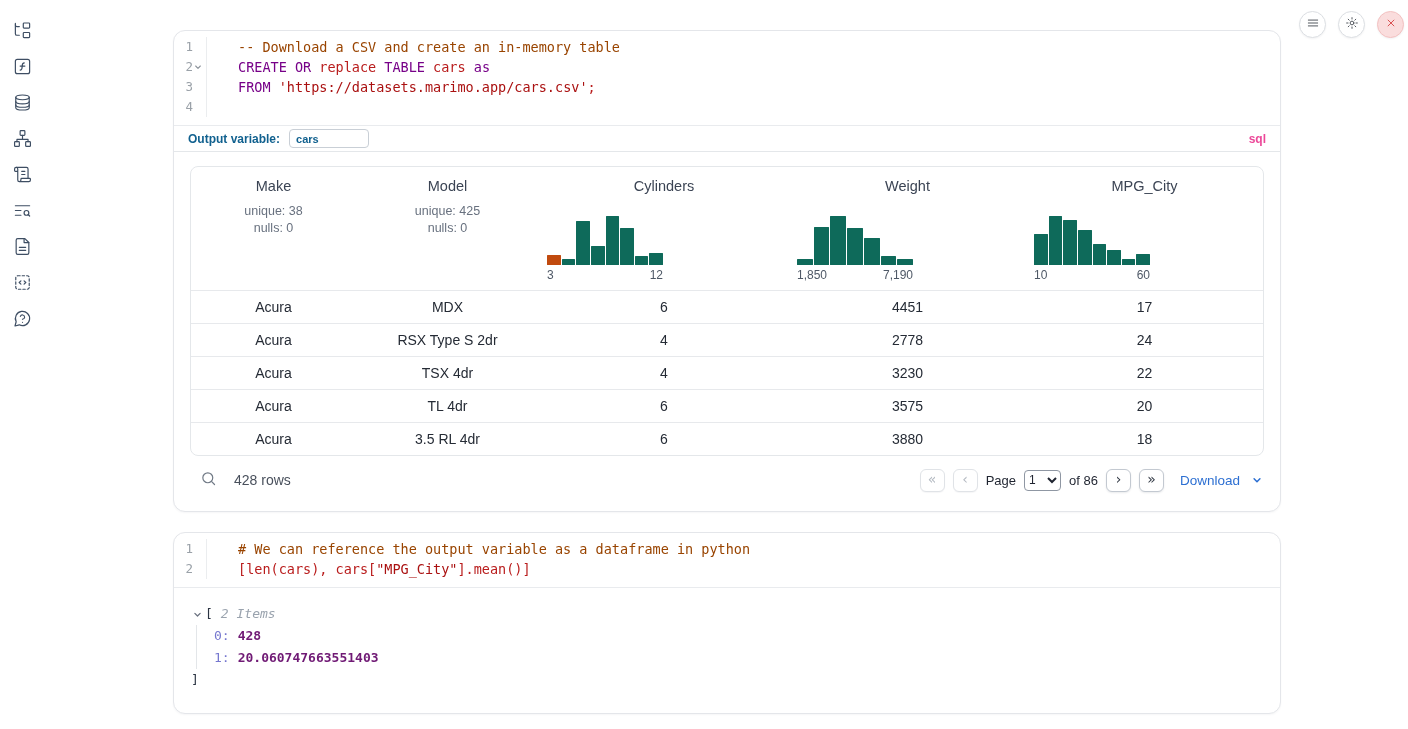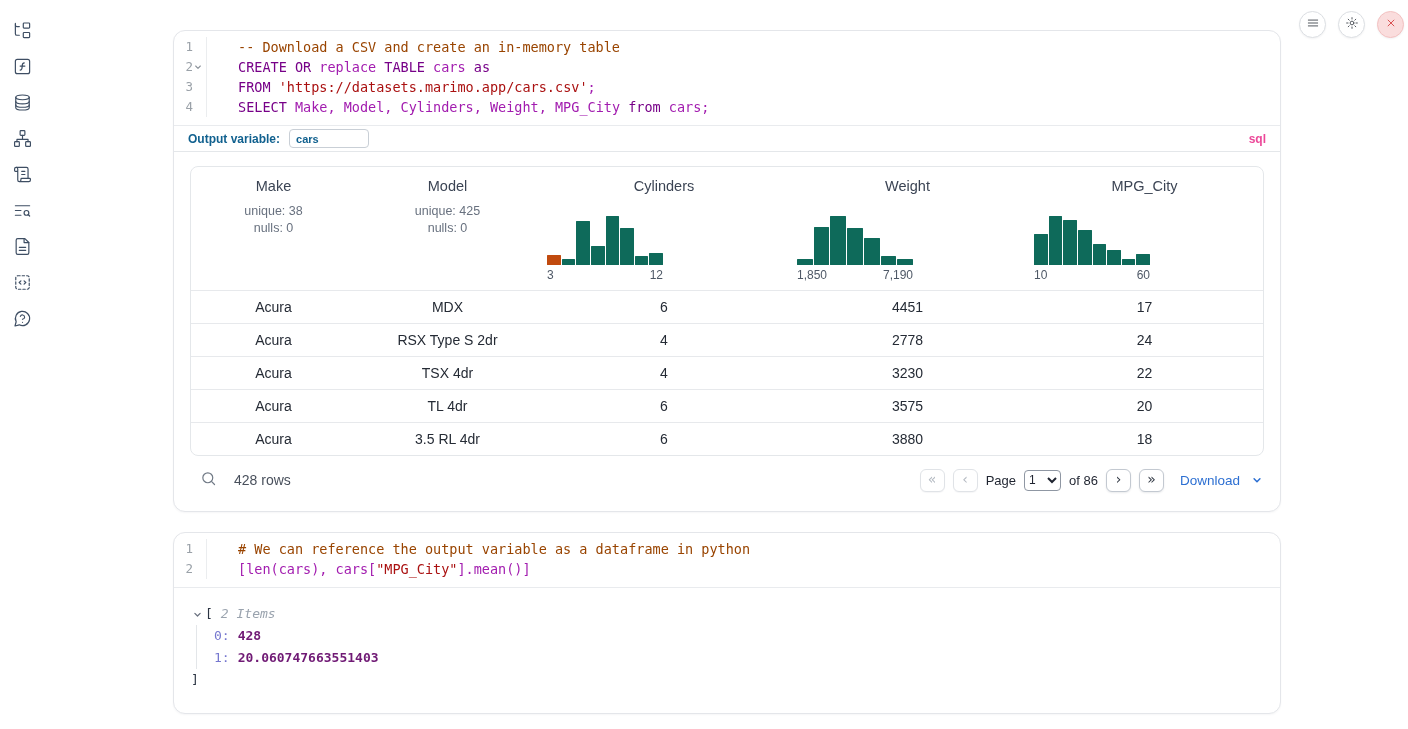--- a/index.html
+++ b/index.html
@@ -36,21 +36,21 @@
   .gutter { flex:0 0 33px; display:flex; justify-content:flex-end; align-items:center;
     padding-right:3px; border-right:1px solid #ebedef; }
   .ln { color:#9aa1a8; font-size:12.5px; }
   .foldcol { width:10px; display:flex; align-items:center; justify-content:center; color:#8b929a; }
   .foldcol svg { width:8px; height:8px; stroke:currentColor; fill:none; stroke-width:1.6;
     stroke-linecap:round; stroke-linejoin:round; }
   .code-text { padding-left:8px; white-space:pre; color:#1b1b1b;margin-left:23px; }
   .tok-kw { color:#770088; }
   .tok-str { color:#aa1111; }
   .tok-cmt { color:#994400; }
-  .tok-pl { color:#a21caf; }
+  .tok-pl { color:#b91c1c; }
 
   
   .outvar-bar { display:flex; align-items:center; gap:9px; padding:4px 14px;
     border-top:1px solid #e9ebee; border-bottom:1px solid #e4e7ea; height:27px; }
   .outvar-label { font-size:12px; font-weight:bold; color:#11618f; }
   .outvar-input { width:80px; height:19px; border:1px solid #c9cfd6; border-radius:4px;
     padding:0 6px; font-size:11px; font-weight:bold; color:#11618f; outline:none;
     font-family:"Liberation Sans",sans-serif; }
   .lang-badge { margin-left:auto; font-size:12px; font-weight:600; color:#ec4899; }
 
@@ -229,21 +229,20 @@
             <span class="ln">3</span>
             <span class="foldcol"></span>
           </span>
         <span class="code-text"><span class="tok-kw">FROM</span><span class="tok-pl"> </span><span class="tok-str">'https://datasets.marimo.app/cars.csv'</span><span class="tok-pl">;</span></span>
       </div>
       <div class="code-line">
         <span class="gutter">
             <span class="ln">4</span>
             <span class="foldcol"></span>
           </span>
-        <span class="code-text"><span class="tok-kw">SELECT</span><span class="tok-pl"> Make, Model, Cylinders, Weight, MPG_City </span><span class="tok-kw">from</span><span class="tok-pl"> cars;</span></span>
       </div>
     </div>
 
     <div class="outvar-bar">
       <span class="outvar-label">Output variable:</span>
       <input class="outvar-input" type="text" value="cars" style="">
       <span class="lang-badge">sql</span>
     </div>
 
     <div class="output-region">

